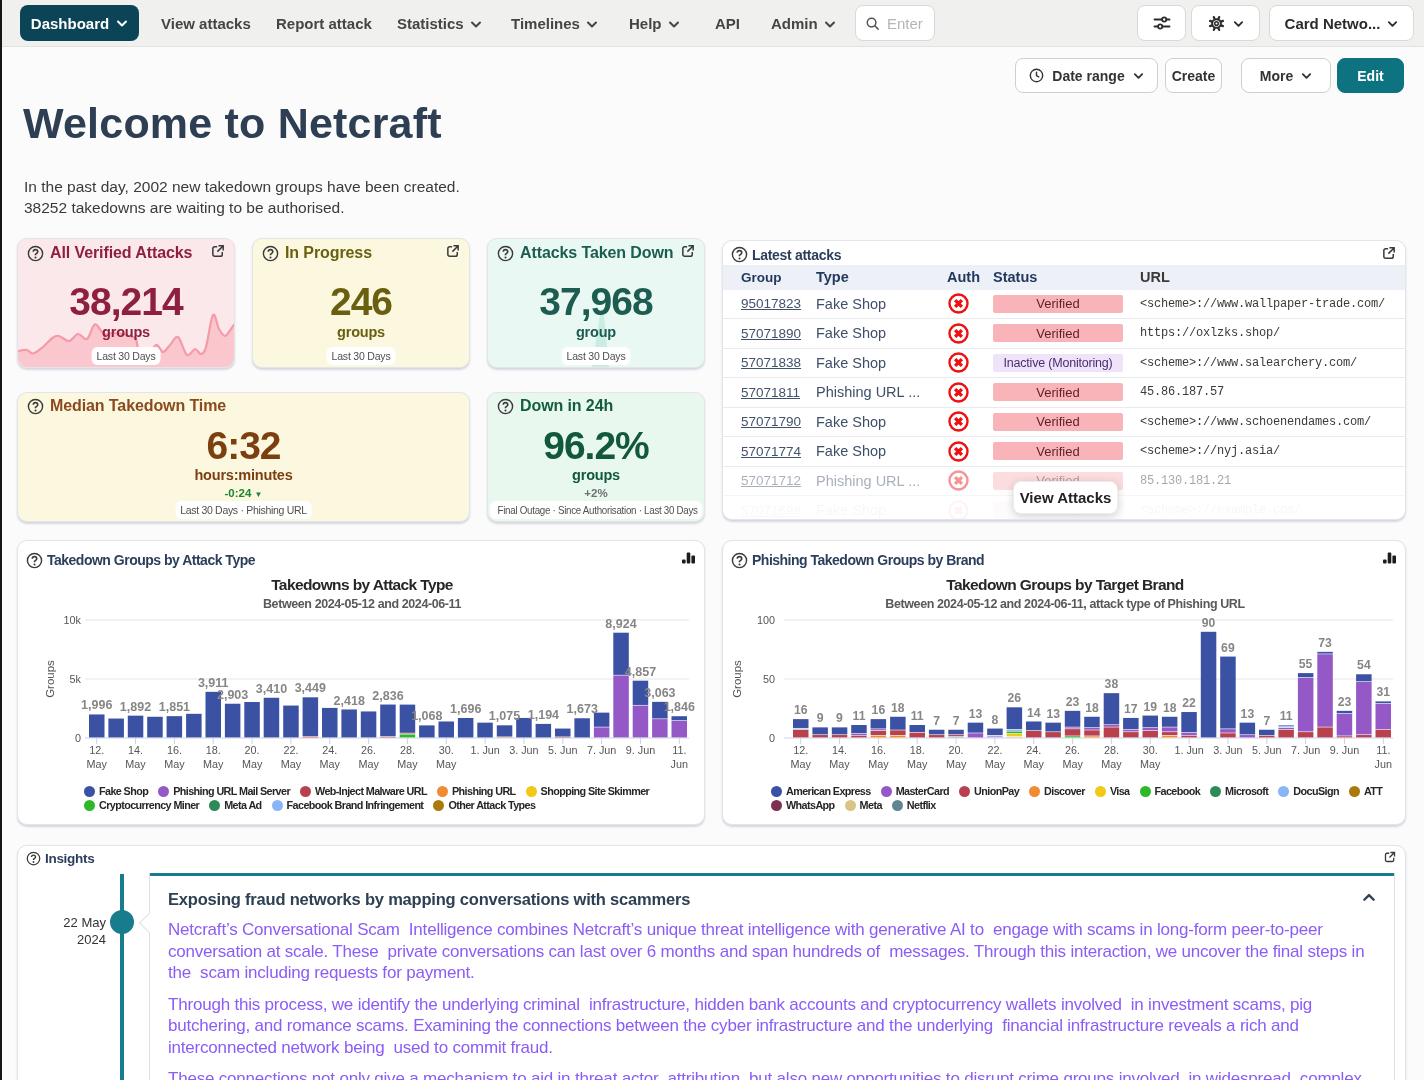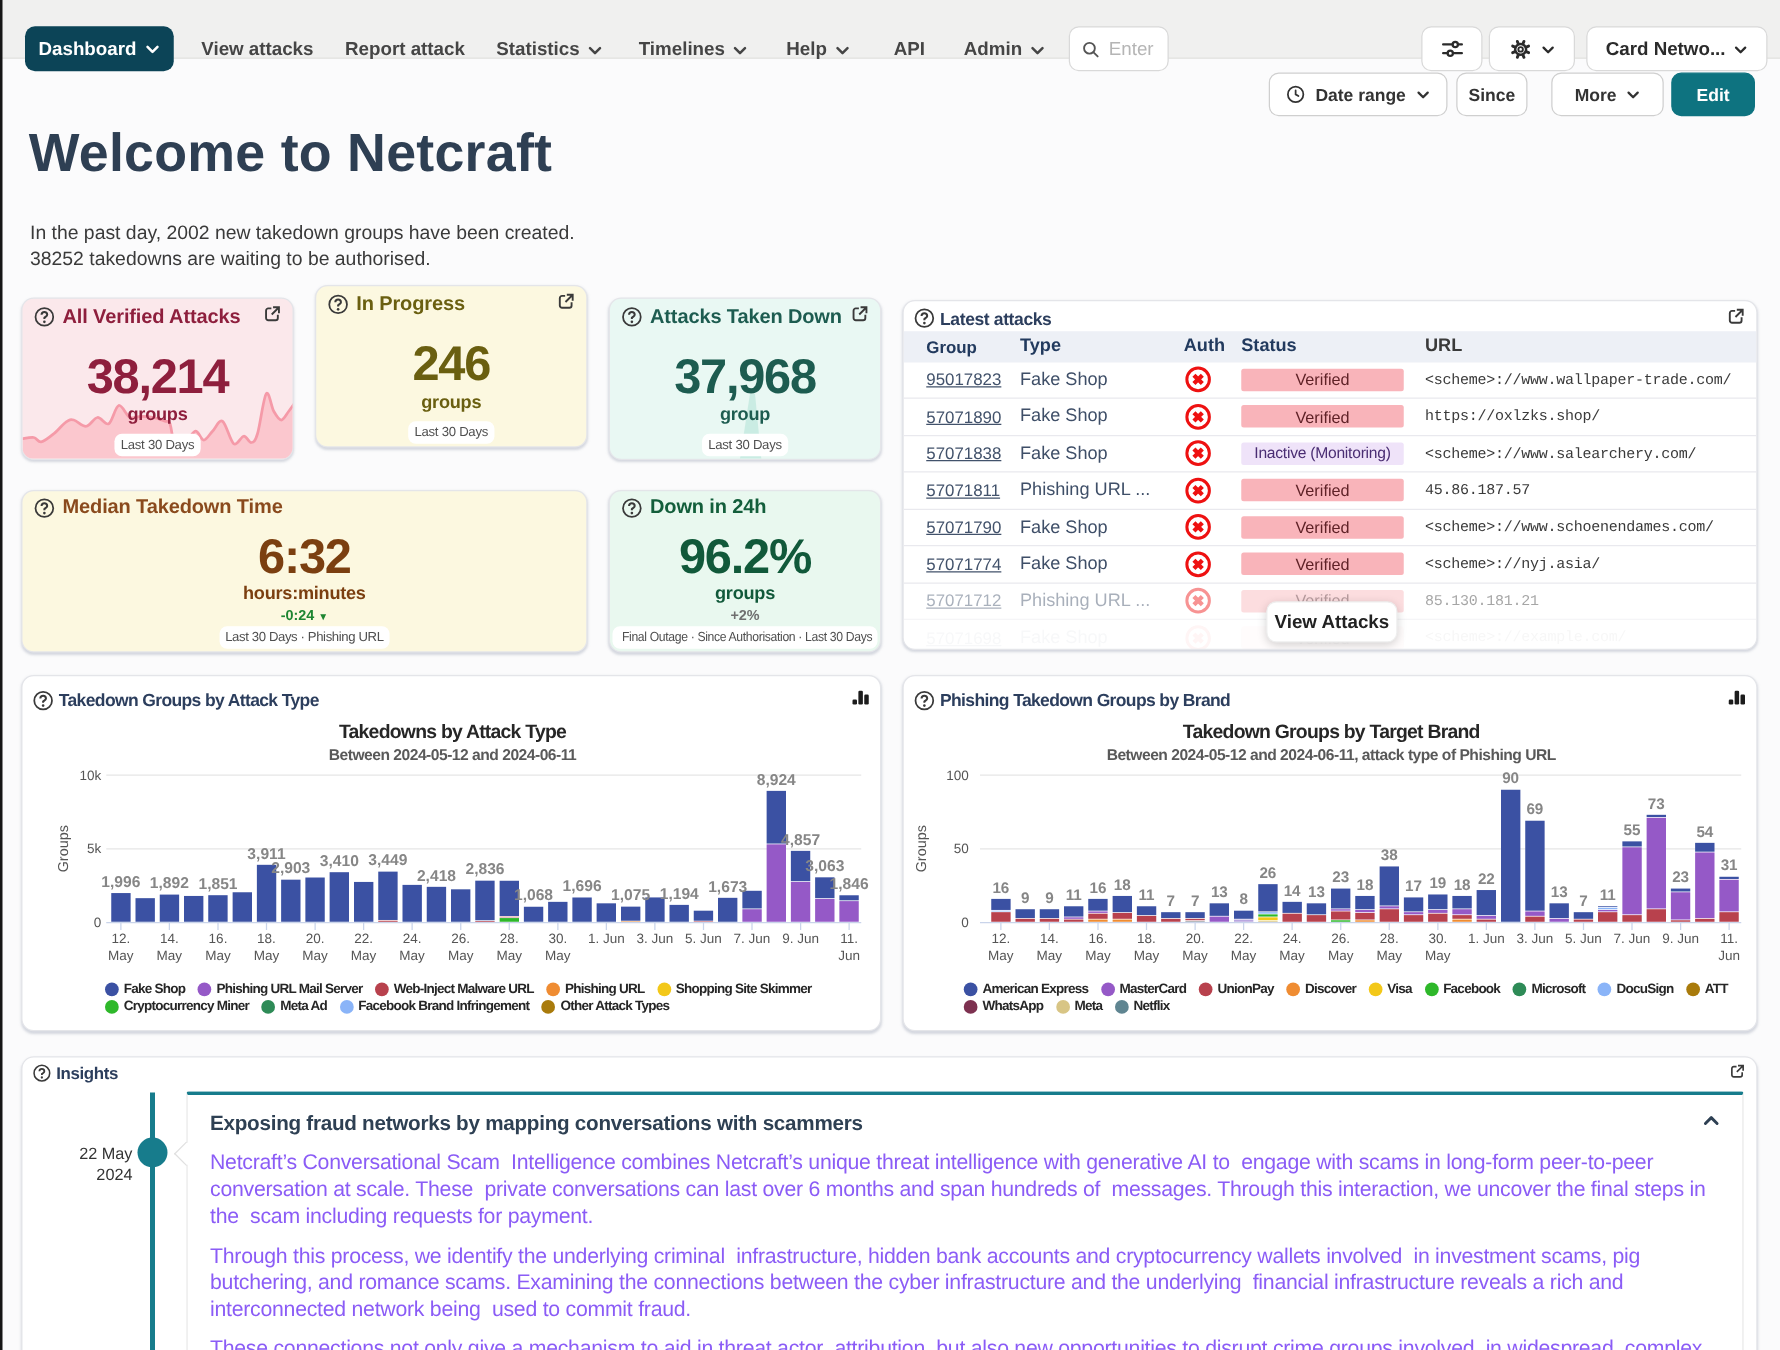--- a/index.html
+++ b/index.html
@@ -1,17 +1,17 @@
 <!DOCTYPE html>
 <html><head><meta charset="utf-8"><style>
 * { margin:0; padding:0; box-sizing:border-box; }
 html,body { width:1424px; height:1080px; overflow:hidden; }
 body { font-family:"Liberation Sans",sans-serif; background:#fbfbfc; position:relative; }
 .nav { position:absolute; left:0; top:0; width:1424px; height:47px; background:#f0f0ef; border-bottom:1px solid #e2e2e0; }
-.navwrap { position:absolute; left:0; top:16px; width:1424px; height:47px; }
+.navwrap { position:absolute; left:0; top:0; width:1424px; height:47px; }
 .edge { position:absolute; left:0; top:0; width:2px; height:1080px; background:#161616; z-index:60; }
 .dbtn { position:absolute; left:20px; top:5px; width:119px; height:36px; background:#0c4457; color:#fff;
   border-radius:8px; font-size:15px; font-weight:bold; display:flex; align-items:center; justify-content:center; gap:7px; }
 .nlink { position:absolute; top:0; height:47px; display:flex; align-items:center; gap:6px; font-size:15px; font-weight:bold; color:#454545; }
 .srch { position:absolute; left:855px; top:5px; width:80px; height:36px; background:#fff; border:1px solid #d9d9d9; border-radius:8px;
   display:flex; align-items:center; padding:0 9px; gap:7px; color:#b5b5b5; font-size:15px; }
 .tbtn { position:absolute; top:5px; height:36px; background:#fff; border:1px solid #d9d9d9; border-radius:8px;
   display:flex; align-items:center; justify-content:center; gap:7px; font-size:15px; font-weight:bold; color:#2b2b2b; }
 .abtn { position:absolute; top:58px; height:35px; background:#fff; border:1px solid #cfcfcf; border-radius:8px;
   display:flex; align-items:center; justify-content:center; gap:8px; font-size:14px; font-weight:bold; color:#333; }
@@ -103,21 +103,21 @@
         <path d="M2 4.5 L6 8.5 L10 4.5" fill="none" stroke="#2b2b2b" stroke-width="2" stroke-linecap="round" stroke-linejoin="round"></path>
       </svg></div>
 </div>
 
 <div class="abtn" style="left:1015px;width:143px"><svg width="15" height="15" viewBox="0 0 16 16">
       <circle cx="8" cy="8" r="6.6" fill="none" stroke="#333" stroke-width="1.5"></circle>
       <path d="M8 4.6 V8 L10.4 9.4" fill="none" stroke="#333" stroke-width="1.5" stroke-linecap="round"></path>
     </svg> Date range <svg width="11" height="11" viewBox="0 0 12 12">
       <path d="M2 4.5 L6 8.5 L10 4.5" fill="none" stroke="#333" stroke-width="2" stroke-linecap="round" stroke-linejoin="round"></path>
     </svg></div>
-<div class="abtn" style="left:1165px;width:57px">Since</div>
+<div class="abtn" style="left:1165px;width:57px">Create</div>
 <div class="abtn" style="left:1241px;width:90px">More <svg width="11" height="11" viewBox="0 0 12 12">
       <path d="M2 4.5 L6 8.5 L10 4.5" fill="none" stroke="#333" stroke-width="2" stroke-linecap="round" stroke-linejoin="round"></path>
     </svg></div>
 <div class="abtn" style="left:1337px;width:67px;background:#0e7380;border-color:#0e7380;color:#fff">Edit</div>
 
 <h1>Welcome to Netcraft</h1>
 <div class="intro">In the past day, 2002 new takedown groups have been created.<br>38252 takedowns are waiting to be authorised.</div>
 
 <div class="card" style="left:17px;top:238px;width:218px;height:130px;background:#fbe8eb">
   <svg width="218" height="70" viewBox="0 0 218 70" style="position:absolute;bottom:0;left:0">
@@ -131,21 +131,21 @@
       </svg> All Verified Attacks <span class="ext"><svg width="16" height="16" viewBox="0 0 18 18">
           <path d="M8 4.2 H5.2 A2 2 0 0 0 3.2 6.2 V12.8 A2 2 0 0 0 5.2 14.8 H11.8 A2 2 0 0 0 13.8 12.8 V10" fill="none" stroke="#3a3a3a" stroke-width="1.7"></path>
           <path d="M9.5 3.2 H14.8 V8.5 M14.4 3.6 L8.3 9.7" fill="none" stroke="#3a3a3a" stroke-width="1.7"></path>
         </svg></span></div>
   <div class="statmid" style="top:41px;color:#8e1f3d">
       <div class="num">38,214</div>
       <div class="unit">groups</div>
     </div>
   <div class="chip" style="bottom:2px">Last 30 Days</div>
 </div>
-<div class="card" style="left:252px;top:228px;width:218px;height:130px;background:#fcf8e0">
+<div class="card" style="left:252px;top:238px;width:218px;height:130px;background:#fcf8e0">
   <div class="chead" style="color:#6a5f10;font-size:16px;letter-spacing:-0.1px;gap:6px;padding-left:9px"><svg width="17" height="17" viewBox="0 0 18 18" style="flex:none">
         <circle cx="9" cy="9" r="7.5" fill="none" stroke="#3a3a3a" stroke-width="1.5"></circle>
         <path d="M6.6 7.2 A2.4 2.4 0 0 1 9 4.9 A2.4 2.4 0 0 1 11.4 7.2 C11.4 8.6 9.9 8.9 9 9.8 L9 10.8" fill="none" stroke="#3a3a3a" stroke-width="1.7"></path>
         <circle cx="9" cy="13.2" r="1.1" fill="#3a3a3a"></circle>
       </svg> In Progress <span class="ext"><svg width="16" height="16" viewBox="0 0 18 18">
           <path d="M8 4.2 H5.2 A2 2 0 0 0 3.2 6.2 V12.8 A2 2 0 0 0 5.2 14.8 H11.8 A2 2 0 0 0 13.8 12.8 V10" fill="none" stroke="#3a3a3a" stroke-width="1.7"></path>
           <path d="M9.5 3.2 H14.8 V8.5 M14.4 3.6 L8.3 9.7" fill="none" stroke="#3a3a3a" stroke-width="1.7"></path>
         </svg></span></div>
   <div class="statmid" style="top:41px;color:#6a5f10">
       <div class="num">246</div>

